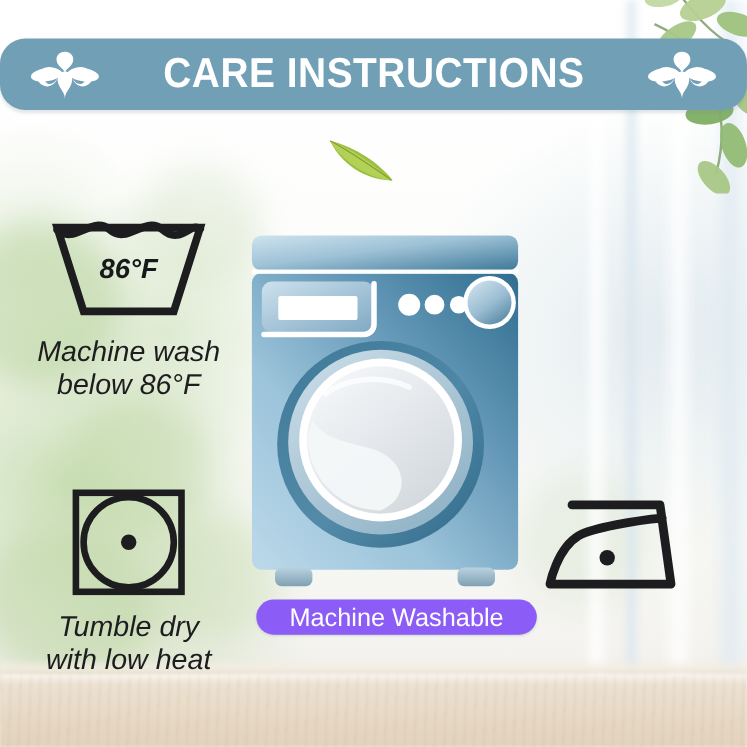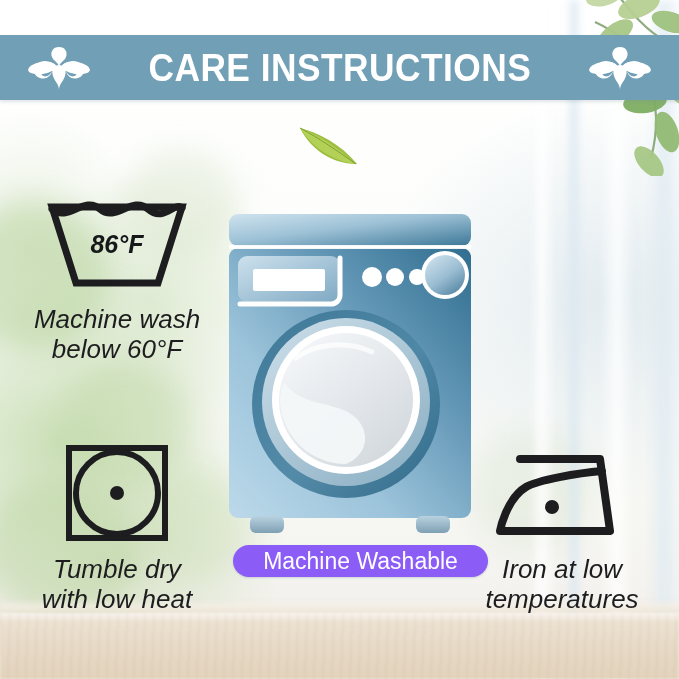--- a/index.html
+++ b/index.html
@@ -69,20 +69,21 @@
 
   
   .banner {
     position: absolute;
     left: 0;
     top: 35px;
     width: 679px;
     height: 65px;
     background: #71a0b6;
     box-shadow: 0 2px 3px rgba(120,140,150,0.22);
+    border-radius: 23px;
   }
   .banner-title {
     position: absolute;
     left: 0;
     right: 0;
     top: 50%;
     transform: translateY(-50%);
     text-align: center;
     color: #ffffff;
     font-size: 38px;
@@ -251,21 +252,21 @@
 
   <div class="symbol-block" id="block-wash">
     <div class="symbol-art">
       <svg width="150" height="96" viewBox="0 0 150 96">
         <path d="M10,12 L140,12 L116,88 L34,88 Z" fill="none" stroke="#1d1d1f" stroke-width="7" stroke-linejoin="miter"></path>
         <path d="M10,14 C26,28 42,0 58,14 C74,28 90,0 106,14 C122,28 132,6 140,13" fill="none" stroke="#1d1d1f" stroke-width="7" stroke-linecap="round"></path>
         <text class="tub-temp" x="75" y="58" text-anchor="middle">86°F</text>
       </svg>
     </div>
     <div class="symbol-label">Machine wash
-below 60°F</div>
+below 86°F</div>
   </div>
 
 
   <div class="symbol-block" id="block-dry">
     <div class="symbol-art">
       <svg width="110" height="104" viewBox="0 0 110 104">
         <rect x="7" y="7" width="96" height="90" fill="none" stroke="#1d1d1f" stroke-width="6"></rect>
         <circle cx="55" cy="52" r="41" fill="none" stroke="#1d1d1f" stroke-width="6"></circle>
         <circle cx="55" cy="52" r="7" fill="#1d1d1f"></circle>
       </svg>
@@ -274,22 +275,20 @@
 with low heat</div>
   </div>
 
   <div class="symbol-block" id="block-iron">
     <div class="symbol-art">
       <svg width="140" height="92" viewBox="0 0 140 92">
         <path d="M28,12 L108,12 L118,84 L8,84 C8,84 14,52 34,40 C46,33 86,26 110,24" fill="none" stroke="#1d1d1f" stroke-width="8" stroke-linejoin="round" stroke-linecap="round"></path>
         <circle cx="60" cy="60" r="7" fill="#1d1d1f"></circle>
       </svg>
     </div>
-    <div class="symbol-label">Iron at low
-temperatures</div>
   </div>
 
   <svg class="machine" viewBox="0 0 248 325">
     <defs>
       <linearGradient id="bodyGrad" x1="0" y1="1" x2="1" y2="0">
         <stop offset="0%" stop-color="#bcd9ea"></stop>
         <stop offset="35%" stop-color="#9bc3da"></stop>
         <stop offset="70%" stop-color="#5e93b3"></stop>
         <stop offset="100%" stop-color="#2f6d8e"></stop>
       </linearGradient>

